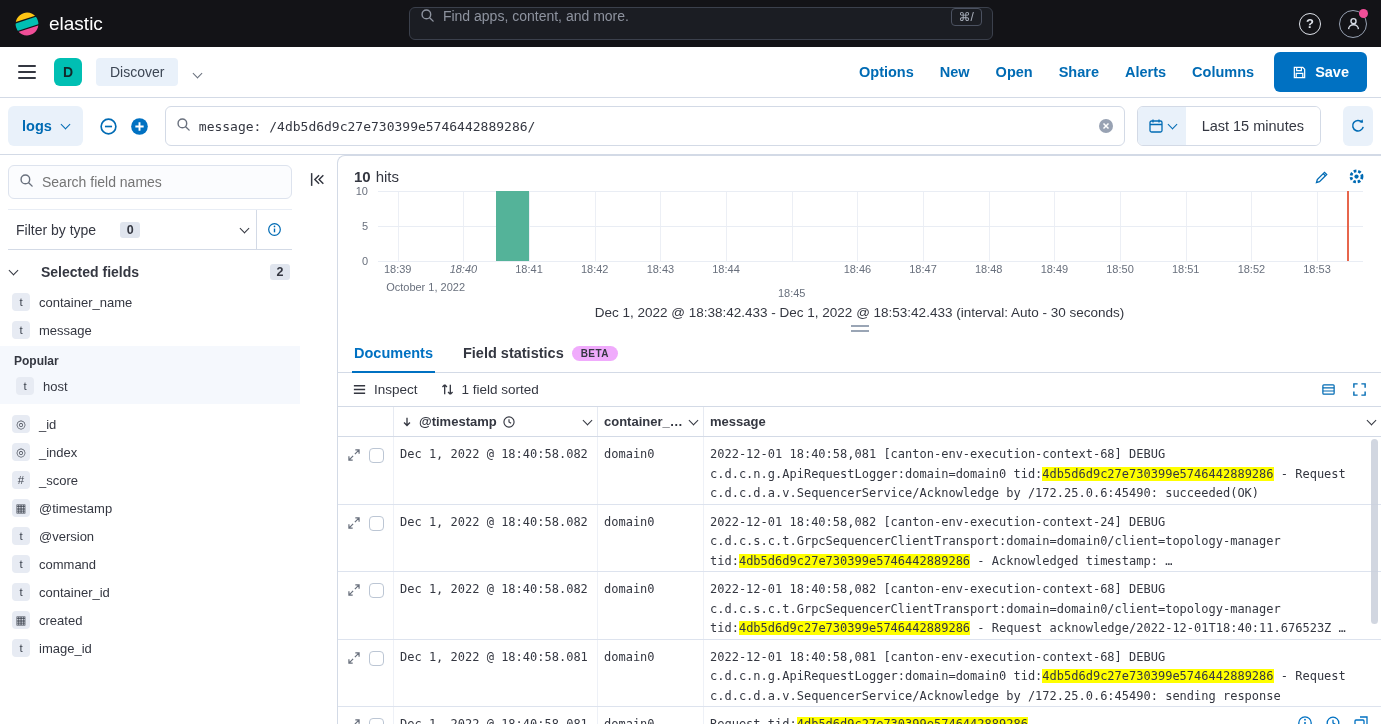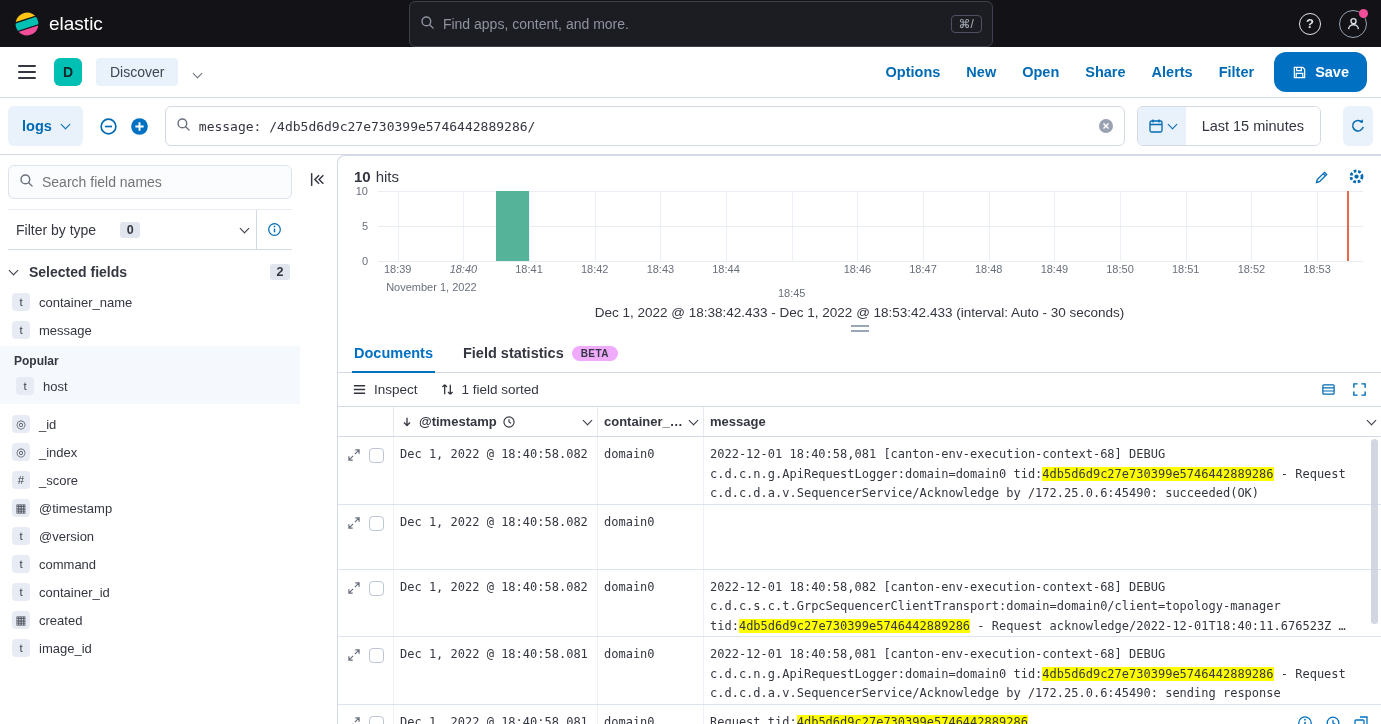--- a/index.html
+++ b/index.html
@@ -6,38 +6,38 @@
   html,body{width:1381px;height:724px;overflow:hidden}
   body{font-family:"Liberation Sans",sans-serif;font-size:14px;color:#343741;background:#fff}
   button{font-family:inherit;border:none;background:none;cursor:pointer;color:inherit;font-size:inherit}
   input{font-family:inherit;border:none;outline:none;background:transparent;color:inherit}
   .chev{display:inline-block;width:7px;height:7px;border-right:1.7px solid currentColor;border-bottom:1.7px solid currentColor;transform:rotate(45deg);margin-top:-3px}
   
   .topbar{height:47px;background:#131317;display:flex;align-items:center;padding:0 14px;gap:10px}
   .logo-wrap{display:flex;align-items:center;gap:9px}
   .brand{color:#fff;font-size:19px}
   .topbar-center{flex:1;display:flex;justify-content:center}
-  .global-search{width:584px;height:46px;background:#1b1d23;border:1px solid #3b404c;border-radius:6px;display:flex;align-items:center;padding:0 10px;gap:8px;color:#8e939f}
+  .global-search{width:584px;height:33px;background:#1b1d23;border:1px solid #3b404c;border-radius:6px;display:flex;align-items:flex-start;padding:0 10px;gap:8px;color:#8e939f}
   .global-search input{flex:1;font-size:14px;color:#d4dae5}
   .global-search input::placeholder{color:#8e939f}
   .kbd{border:1px solid #4b5160;border-radius:4px;padding:1px 7px;font-size:12px;color:#aab0bc}
   .topbar-right{display:flex;align-items:center;gap:18px}
   .help-btn{width:22px;height:22px;border:1.6px solid #dfe3ea;border-radius:50%;color:#dfe3ea;font-size:13px;font-weight:700;display:flex;align-items:center;justify-content:center}
   .avatar{position:relative;width:28px;height:28px;border:1.6px solid #98a2b3;border-radius:50%;display:flex;align-items:center;justify-content:center}
   .avatar .dot{position:absolute;top:-2px;right:-2px;width:9px;height:9px;border-radius:50%;background:#f04e98}
   
   .navbar{height:51px;border-bottom:1px solid #d3dae6;display:flex;align-items:center;padding:0 14px;gap:14px;background:#fff}
   .burger{display:flex;flex-direction:column;gap:4px;padding:4px}
   .burger span{width:18px;height:2px;background:#343741;border-radius:1px}
   .space-badge{width:28px;height:28px;border-radius:6px;background:#00bfb3;color:#12282b;font-weight:700;display:flex;align-items:center;justify-content:center;font-size:14px}
   .breadcrumb-pill{background:#e9f1fa;color:#3c4654;padding:6px 14px;border-radius:4px;font-size:14px}
   .bc-chev{color:#69707d;padding:4px 2px}
   .nav-right{margin-left:auto;display:flex;align-items:center;gap:26px}
   .nav-link{color:#006bb4;font-weight:600;font-size:14.5px;text-decoration:none;cursor:pointer}
-  .save-btn{background:#0071c2;color:#fff;height:40px;border-radius:12px;padding:0 18px;display:flex;align-items:center;gap:8px;font-weight:600;font-size:14.5px;margin-left:6px}
+  .save-btn{background:#0071c2;color:#fff;height:40px;border-radius:6px;padding:0 18px;display:flex;align-items:center;gap:8px;font-weight:600;font-size:14.5px;margin-left:6px}
   
   .querybar{height:57px;border-bottom:1px solid #d3dae6;display:flex;align-items:center;padding:0 8px;gap:8px;background:#fff}
   .dataview-btn{background:#e9f1fa;color:#006bb4;font-weight:600;height:40px;border-radius:6px;padding:0 14px;display:flex;align-items:center;gap:10px;font-size:14.5px}
   .filter-icons{display:flex;gap:12px;padding:0 8px;align-items:center}
   .round-icon-btn{display:flex;align-items:center;justify-content:center;color:#006bb4}
   .query-input{flex:1;height:40px;border:1px solid #d3dae6;border-radius:6px;display:flex;align-items:center;padding:0 10px;gap:8px;background:#fff;color:#69707d}
   .query-input input{flex:1;font-family:"DejaVu Sans Mono",monospace;font-size:13px;color:#343741}
   .timepicker{display:flex;height:40px;border:1px solid #d3dae6;border-radius:6px;overflow:hidden;margin-left:4px}
   .tp-cal{width:48px;background:#e9f1fa;color:#006bb4;display:flex;align-items:center;justify-content:center;gap:5px;border:none}
   .tp-range{display:flex;align-items:center;padding:0 16px;font-size:14.5px;color:#343741;background:#fff}
@@ -45,21 +45,21 @@
   
   .content{display:flex;height:569px}
   .sidebar{width:300px;padding:10px 8px 0;display:flex;flex-direction:column;overflow:hidden}
   .sb-search{height:34px;border:1px solid #dde3ee;background:#fbfcfe;border-radius:6px;display:flex;align-items:center;gap:8px;padding:0 10px;color:#69707d;flex:none}
   .sb-search input{flex:1;font-size:14px;color:#343741}
   .filter-row{margin-top:10px;border-top:1px solid #e8edf5;border-bottom:1px solid #d3dae6;height:41px;display:flex;align-items:center;flex:none}
   .filter-main{flex:1;display:flex;align-items:center;gap:24px;padding:0 8px;height:100%}
   .filter-main .chev{margin-left:auto;color:#343741}
   .count-badge{background:#e0e5ee;border-radius:3px;min-width:20px;text-align:center;font-size:12.5px;padding:1px 5px;font-weight:600;color:#343741}
   .filter-info{width:36px;align-self:stretch;border-left:1px solid #d3dae6;display:flex;align-items:center;justify-content:center;color:#006bb4}
-  .section-head{display:flex;align-items:center;gap:12px;padding:14px 2px 8px;font-weight:700;font-size:14px}
+  .section-head{display:flex;align-items:center;gap:24px;padding:14px 2px 8px;font-weight:700;font-size:14px}
   .section-head .chev{color:#343741}
   .section-head .count-badge{margin-left:auto}
   .field-row{display:flex;align-items:center;gap:9px;padding:5px 4px;border-radius:4px;cursor:pointer}
   .field-name{font-size:13px}
   .token{width:18px;height:18px;border-radius:4px;background:#e7ebf3;font-size:11.5px;display:flex;align-items:center;justify-content:center;color:#3f4550;flex:none;font-weight:500}
   .popular-block{background:#f5f8fd;margin:2px -8px 0;padding:4px 12px}
   .popular-label{font-size:12px;font-weight:700;padding:4px 0 4px 2px}
   .gutter{width:37px;position:relative;flex:none}
   .collapse-btn{position:absolute;top:12px;left:5px;color:#343741;width:24px;height:24px;display:flex;align-items:center;justify-content:center}
   
@@ -158,21 +158,21 @@
     </button>
   <span class="space-badge">D</span>
   <span class="breadcrumb-pill">Discover</span>
   <button class="bc-chev"><span class="chev"></span></button>
   <div class="nav-right" id="nav-links">
       <a class="nav-link">Options</a>
       <a class="nav-link">New</a>
       <a class="nav-link">Open</a>
       <a class="nav-link">Share</a>
       <a class="nav-link">Alerts</a>
-      <a class="nav-link">Filter</a>
+      <a class="nav-link">Columns</a>
     </div>
   <button class="save-btn">
     <svg width="15" height="15" viewBox="0 0 16 16" fill="none" stroke="#fff" stroke-width="1.3">
         <path d="M2.5 2.5 h9 l2 2 v9 h-11 z"></path>
         <path d="M5 2.5 v3.5 h5 v-3.5"></path>
         <path d="M4.5 13.5 v-4.5 h7 v4.5"></path>
       </svg>
     <span>Save</span>
   </button>
 </nav>
@@ -387,21 +387,21 @@
           <div class="x-tick" style="left: 42%; margin-top: 24px;">18:45</div>
           <div class="x-tick" style="left: 48.67%;">18:46</div>
           <div class="x-tick" style="left: 55.33%;">18:47</div>
           <div class="x-tick" style="left: 62%;">18:48</div>
           <div class="x-tick" style="left: 68.67%;">18:49</div>
           <div class="x-tick" style="left: 75.33%;">18:50</div>
           <div class="x-tick" style="left: 82%;">18:51</div>
           <div class="x-tick" style="left: 88.67%;">18:52</div>
           <div class="x-tick" style="left: 95.33%;">18:53</div>
         </div>
-      <div class="x-date">November 1, 2022</div>
+      <div class="x-date">October 1, 2022</div>
     </div>
 
     <div class="caption">Dec 1, 2022 @ 18:38:42.433 - Dec 1, 2022 @ 18:53:42.433 (interval: Auto - 30 seconds)</div>
     <div class="handle"></div>
 
     <div class="tabs">
       <div class="tab active">
         <span>Documents</span>
       </div>
       <div class="tab">
@@ -480,20 +480,21 @@
             <div class="cell ctrl w-ctrl">
               <button class="expand-btn">
                 <svg width="14" height="14" viewBox="0 0 16 16" fill="none" stroke="currentColor" stroke-width="1.4">
                   <path d="M9.5 2.2 H13.8 V6.5 M13.8 2.2 L9 7 M6.5 13.8 H2.2 V9.5 M2.2 13.8 L7 9"></path>
                 </svg>
               </button>
               <span class="checkbox"></span>
             </div>
             <div class="cell mono w-ts">Dec 1, 2022 @ 18:40:58.082</div>
             <div class="cell mono w-cont">domain0</div>
+            <div class="cell mono w-msg msg-cell"><span>2022-12-01 18:40:58,082 [canton-env-execution-context-24] DEBUG c.d.c.s.c.t.GrpcSequencerClientTransport:domain=domain0/client=topology-manager tid:</span><span class="hl">4db5d6d9c27e730399e5746442889286</span><span> - Acknowledged timestamp: …</span></div>
           </div>
           <div class="grid-row">
             <div class="cell ctrl w-ctrl">
               <button class="expand-btn">
                 <svg width="14" height="14" viewBox="0 0 16 16" fill="none" stroke="currentColor" stroke-width="1.4">
                   <path d="M9.5 2.2 H13.8 V6.5 M13.8 2.2 L9 7 M6.5 13.8 H2.2 V9.5 M2.2 13.8 L7 9"></path>
                 </svg>
               </button>
               <span class="checkbox"></span>
             </div>

